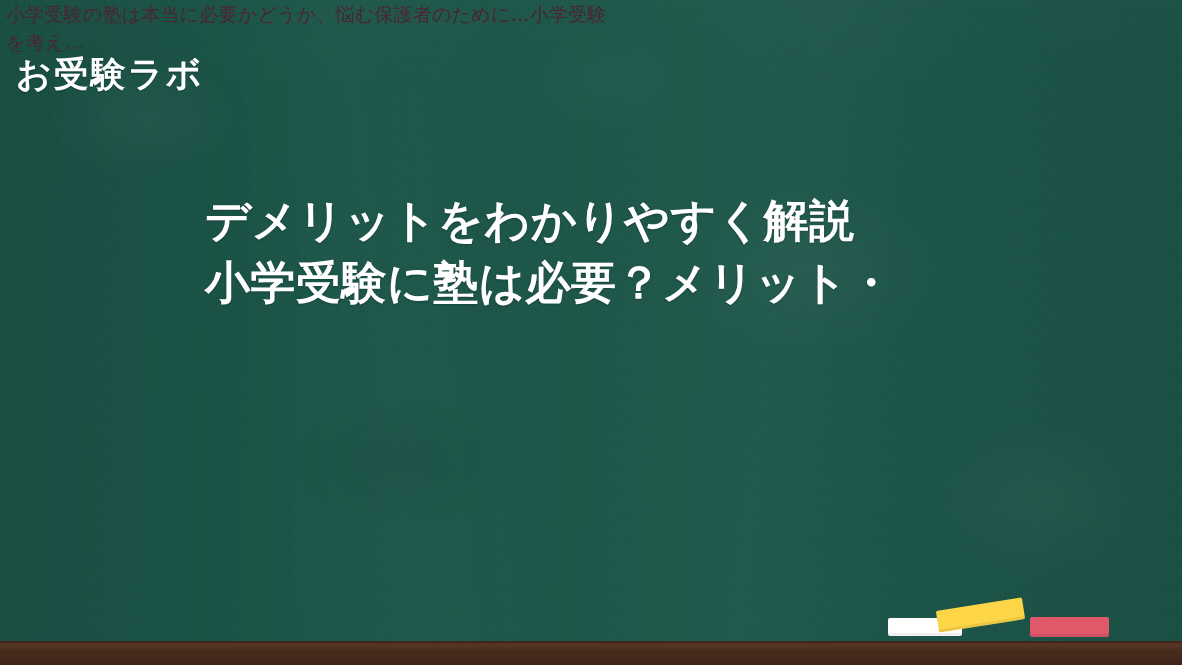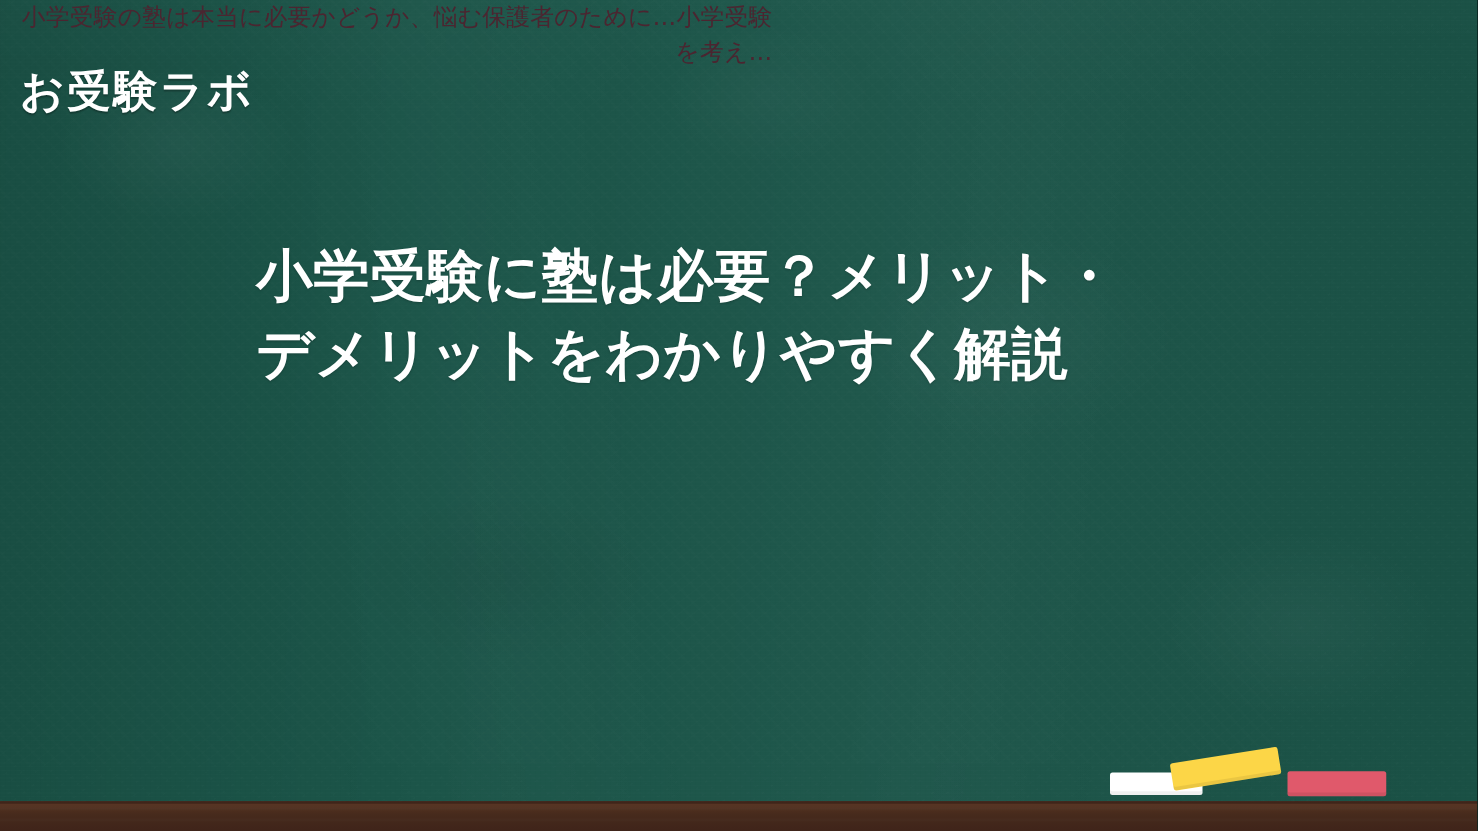--- a/index.html
+++ b/index.html
@@ -68,21 +68,20 @@
     left: 6px;
     top: 0px;
     width: 612px;
     color: #4b2530;
     font-size: 19px;
     line-height: 28px;
     letter-spacing: 0.2px;
     font-weight: 400;
     white-space: pre-wrap;
     z-index: 2;
-    text-align: right;
   }
 
   
   .logo {
     position: absolute;
     left: 16px;
     top: 18px;
     color: #ffffff;
     font-size: 35px;
     line-height: 40px;
@@ -180,22 +179,22 @@
   <div class="board">
     <div class="board-grain"></div>
     <div class="board-smudge"></div>
   </div>
 
   <div class="excerpt">小学受験の塾は本当に必要かどうか、悩む保護者のために…小学受験を考え…</div>
 
   <div class="logo">お受験ラボ</div>
 
   <div class="title">
+    <span class="title-line">デメリットをわかりやすく解説</span>
     <span class="title-line">小学受験に塾は必要？メリット・</span>
-    <span class="title-line">デメリットをわかりやすく解説</span>
   </div>
 
   <div class="chalk chalk-white"></div>
   <div class="chalk chalk-yellow"></div>
   <div class="chalk chalk-red"></div>
 
   <div class="ledge">
     <div class="ledge-top-edge"></div>
     <div class="ledge-grain"></div>
   </div>

